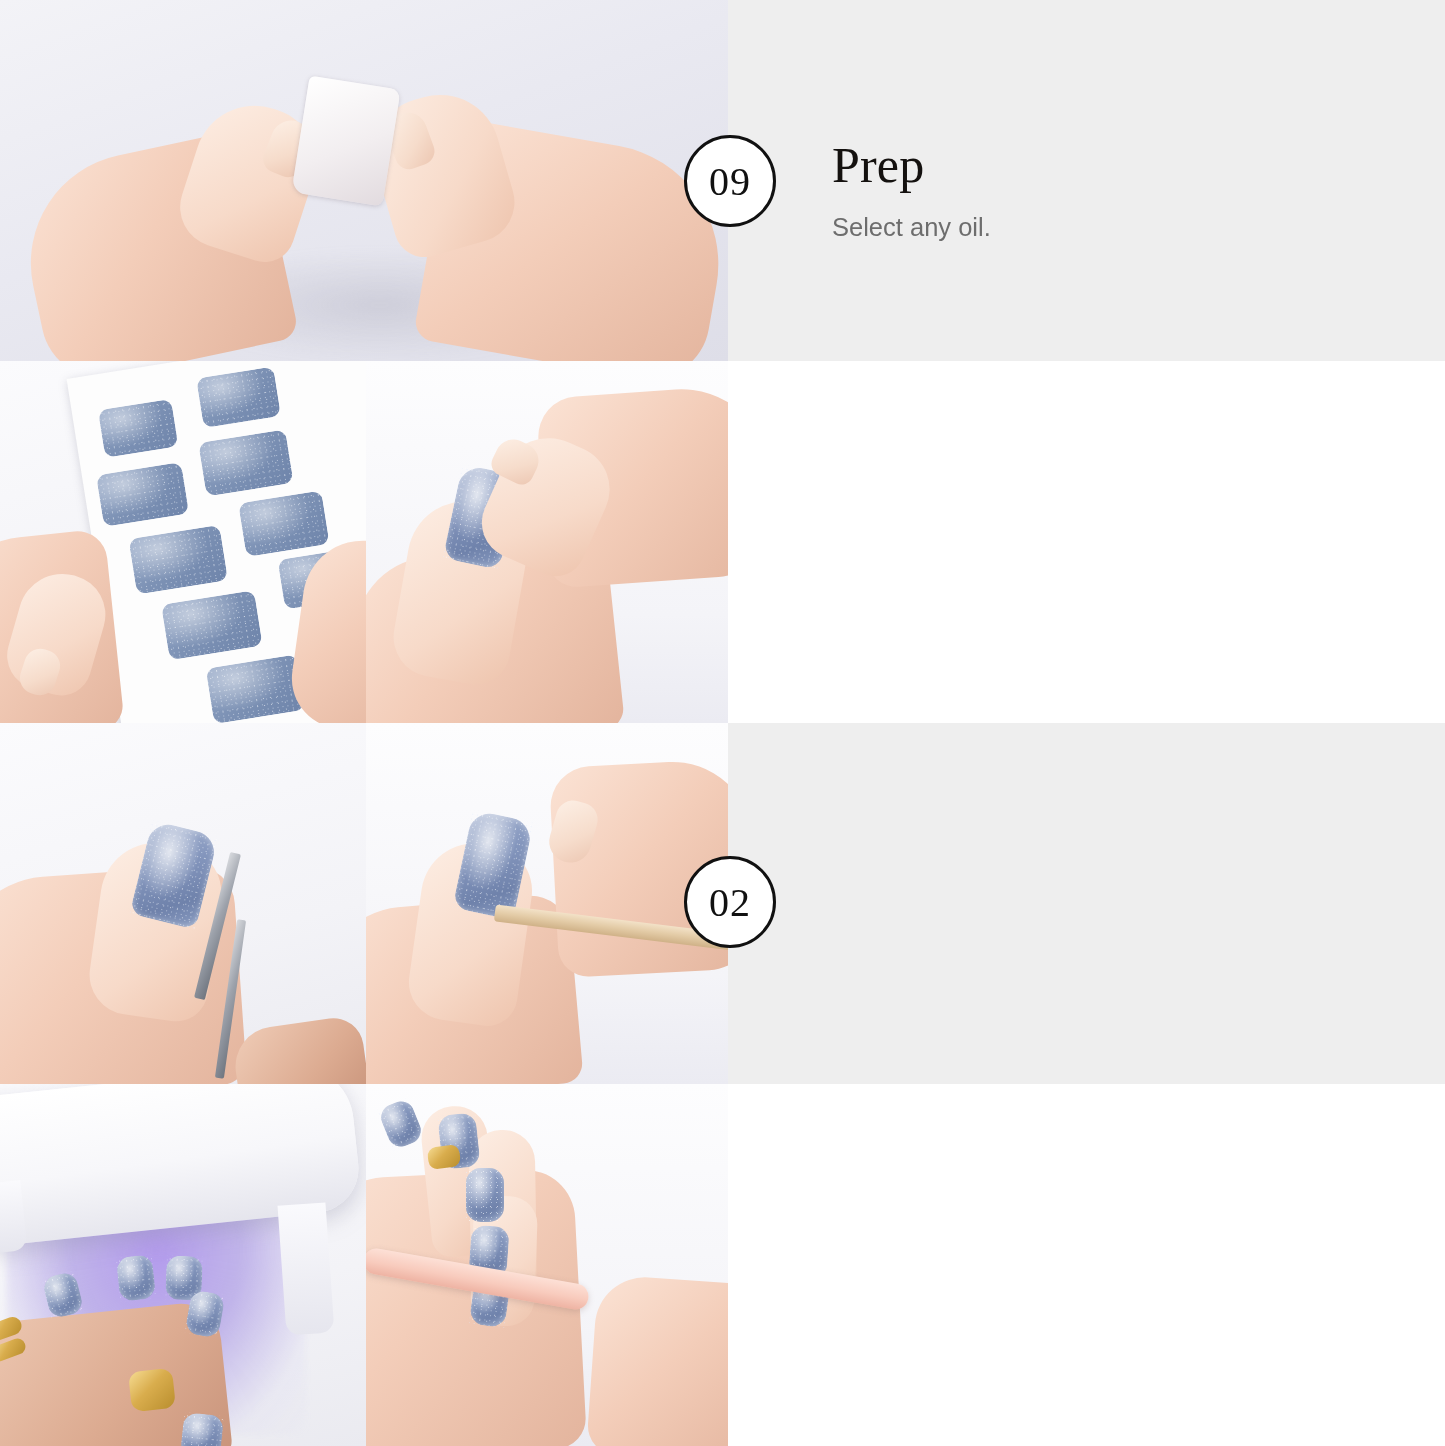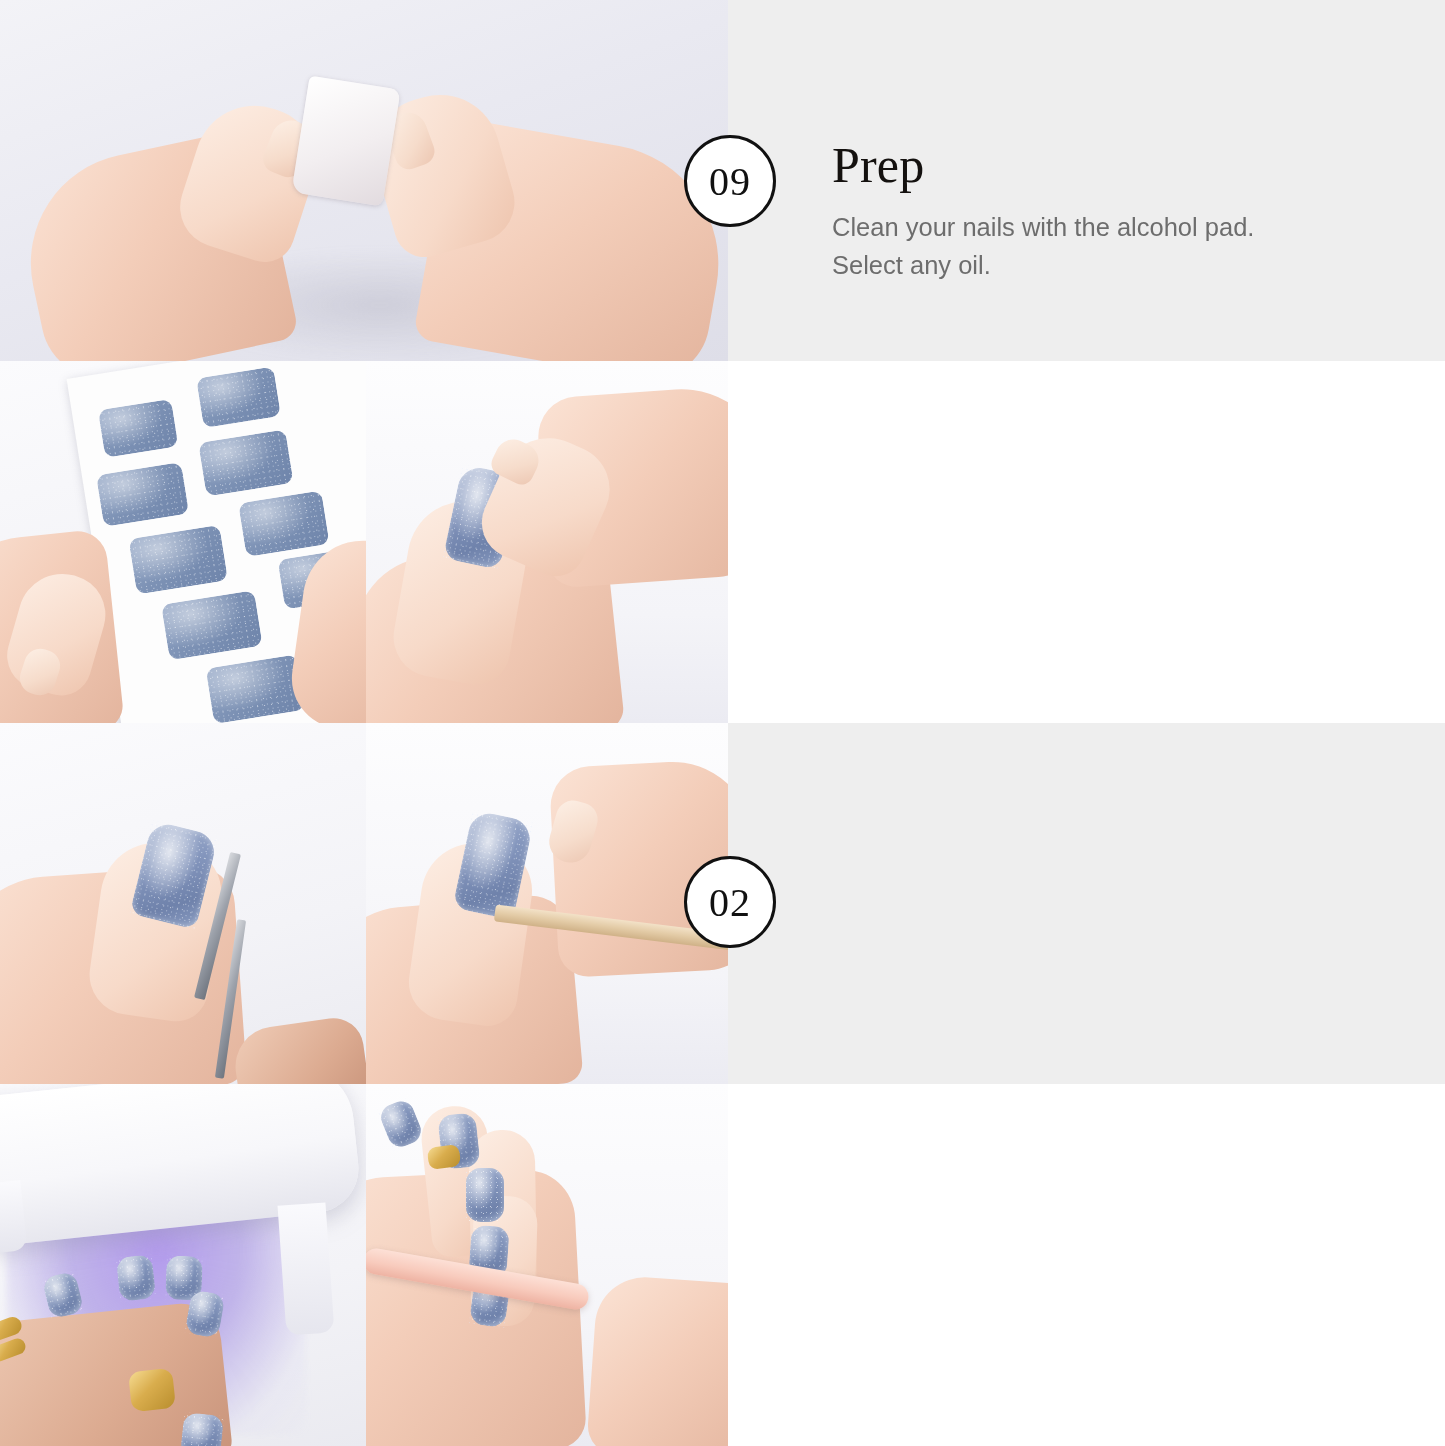--- a/index.html
+++ b/index.html
@@ -171,21 +171,20 @@
       </div>
     </div>
 
     <div class="badge" style="left:684px;top:135px;">
       <span>09</span>
     </div>
 
     <div class="textblock" style="top:98px;margin-top:40px;">
       <div class="step-title">Prep</div>
       <div class="step-desc">
-        <div>Clean your nails with the alcohol pad.</div>
         <div>Select any oil.</div>
       </div>
     </div>
   </div>
 
   <div class="row r2 plain">
     <div class="row-bg"></div>
 
     <div class="photos">
 

